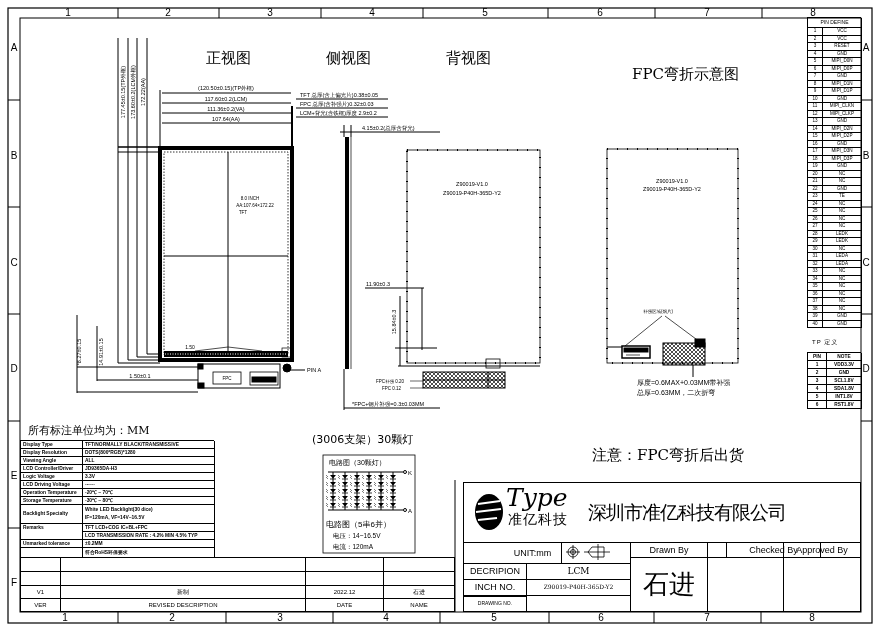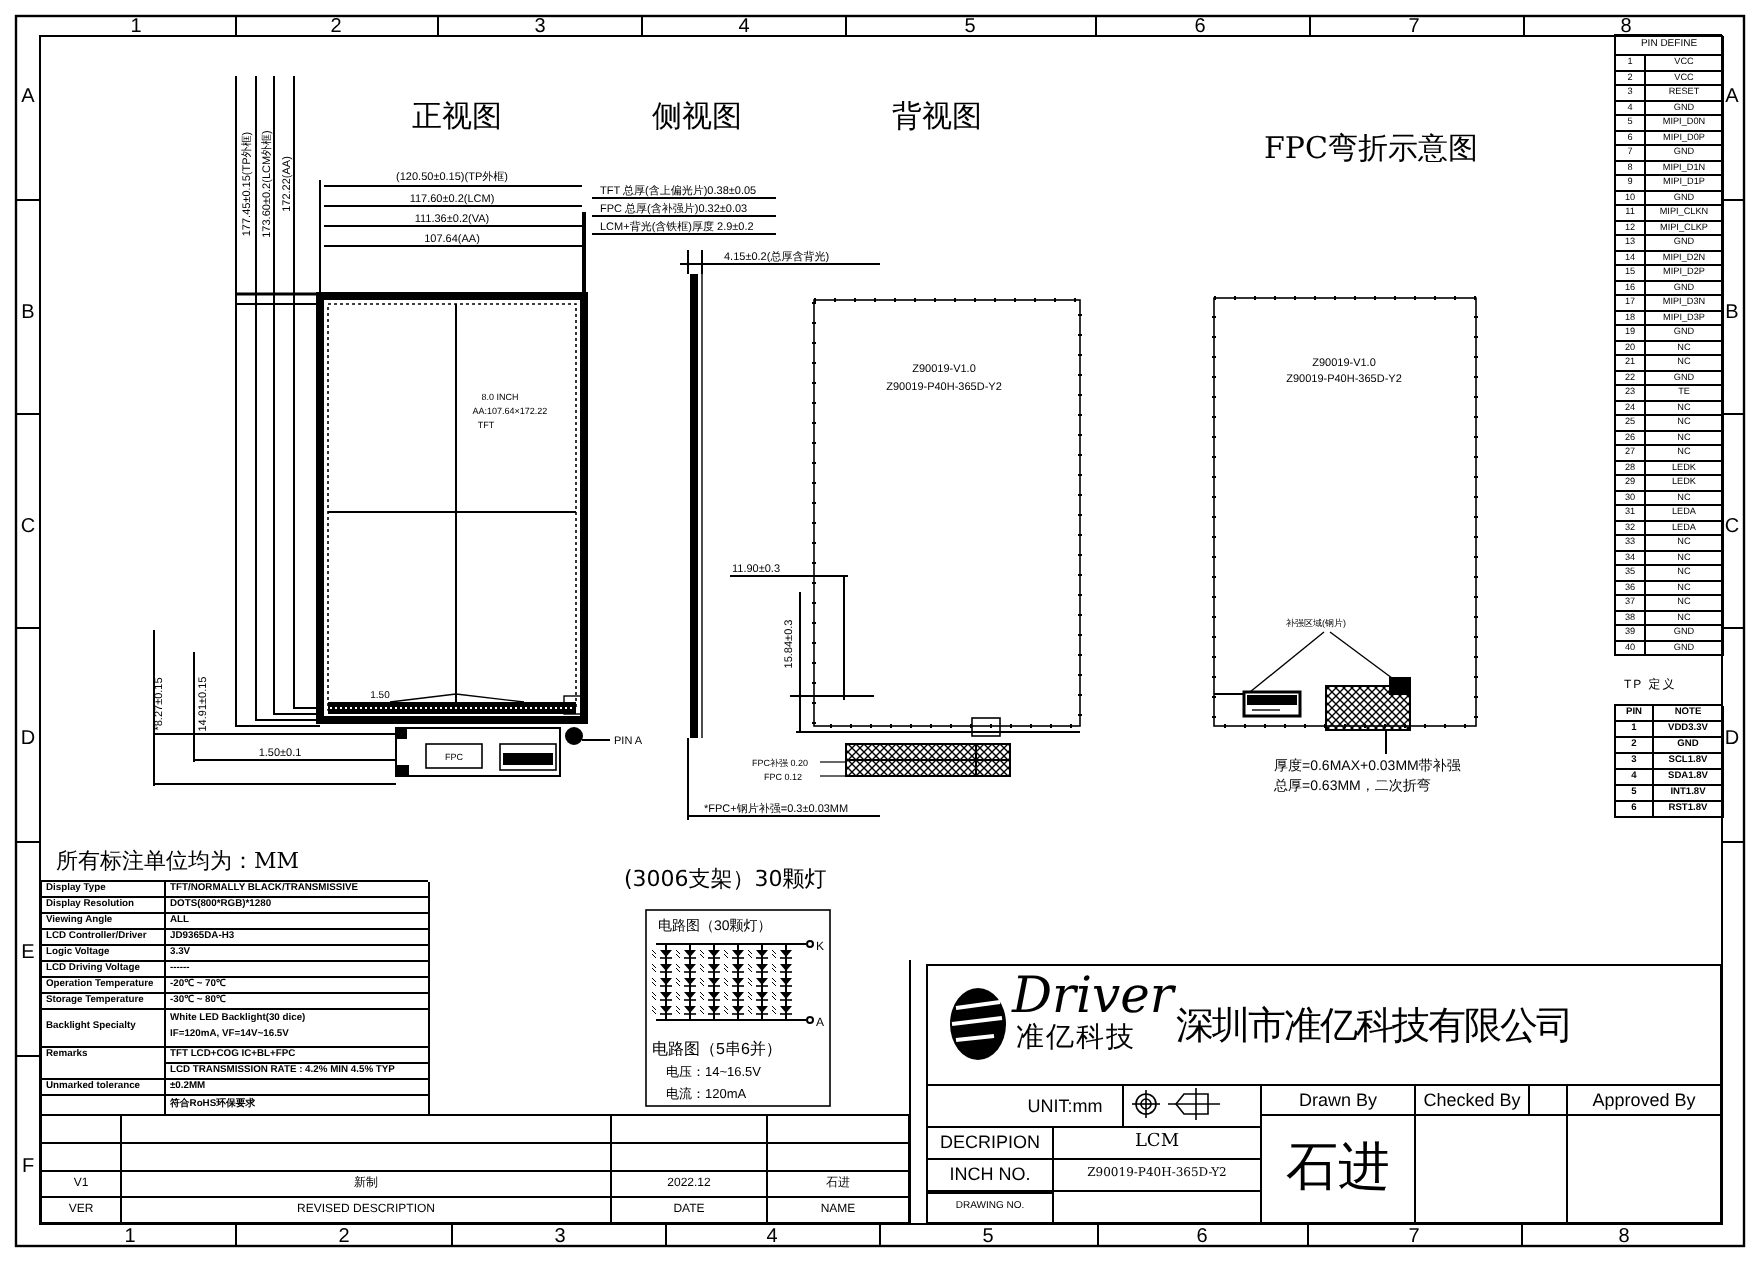--- a/index.html
+++ b/index.html
@@ -406,20 +406,21 @@
       <div>SCL1.8V</div>
   <div>4</div>
       <div>SDA1.8V</div>
   <div>5</div>
       <div>INT1.8V</div>
   <div>6</div>
       <div>RST1.8V</div>
 </div>
 
 <div class="circuit-title">(3006支架）30颗灯</div>
+<div class="note">注意：FPC弯折后出货</div>
 
 <div class="spec-title">所有标注单位均为：MM</div>
 <div class="spec-table">
   <div>Display Type</div>
       <div>TFT/NORMALLY BLACK/TRANSMISSIVE</div>
   <div>Display Resolution</div>
       <div>DOTS(800*RGB)*1280</div>
   <div>Viewing Angle</div>
       <div>ALL</div>
   <div>LCD Controller/Driver</div>
@@ -460,34 +461,34 @@
   <div class="rev" style="left:305px;top:585px;width:79px;height:14px;">2022.12</div>
   <div class="rev" style="left:383px;top:585px;width:72px;height:14px;">石进</div>
   <div class="rev" style="left:20px;top:598px;width:41px;height:14px;">VER</div>
   <div class="rev" style="left:60px;top:598px;width:246px;height:14px;">REVISED DESCRIPTION</div>
   <div class="rev" style="left:305px;top:598px;width:79px;height:14px;">DATE</div>
   <div class="rev" style="left:383px;top:598px;width:72px;height:14px;">NAME</div>
 </div>
 
 <div>
   <div class="tb" style="left:463px;top:482px;width:398px;height:61px;"></div>
-  <div class="logo-text">Driver</div>
+  <div class="logo-text">Type</div>
   <div class="logo-sub">准亿科技</div>
   <div class="company">深圳市准亿科技有限公司</div>
 
   <div class="tb tb-lbl" style="left:463px;top:542px;width:99px;height:22px;line-height:20px;padding-left:40px;">UNIT:mm</div>
   <div class="tb" style="left:561px;top:542px;width:70px;height:22px;"></div>
   <div class="tb tb-lbl" style="left:463px;top:563px;width:64px;height:34px;">DECRIPION</div>
   <div class="tb tb-val" style="left:526px;top:563px;width:105px;height:17px;">LCM</div>
   <div class="tb tb-lbl" style="left:463px;top:579px;width:64px;height:17px;">INCH NO.</div>
   <div class="tb tb-part" style="left:526px;top:579px;width:105px;height:17px;">Z90019-P40H-365D-Y2</div>
   <div class="tb tb-small" style="left:463px;top:595px;width:64px;height:17px;">DRAWING NO.</div>
   <div class="tb tb-val" style="left:526px;top:595px;width:105px;height:17px;"></div>
 
   <div class="tb tb-lbl" style="left:630px;top:542px;width:78px;height:16px;">Drawn By</div>
-  <div class="tb tb-lbl" style="left:707px;top:542px;width:58px;height:16px;">Checked By</div>
+  <div class="tb tb-lbl" style="left:726px;top:542px;width:95px;height:16px;">Checked By</div>
   <div class="tb tb-lbl" style="left:783px;top:542px;width:78px;height:16px;">Approved By</div>
   <div class="tb sig" style="left:630px;top:557px;width:78px;height:55px;">石进</div>
   <div class="tb sig" style="left:707px;top:557px;width:77px;height:55px;"></div>
   <div class="tb sig" style="left:783px;top:557px;width:78px;height:55px;"></div>
 </div>
 
 </div>
 
 </body></html>

